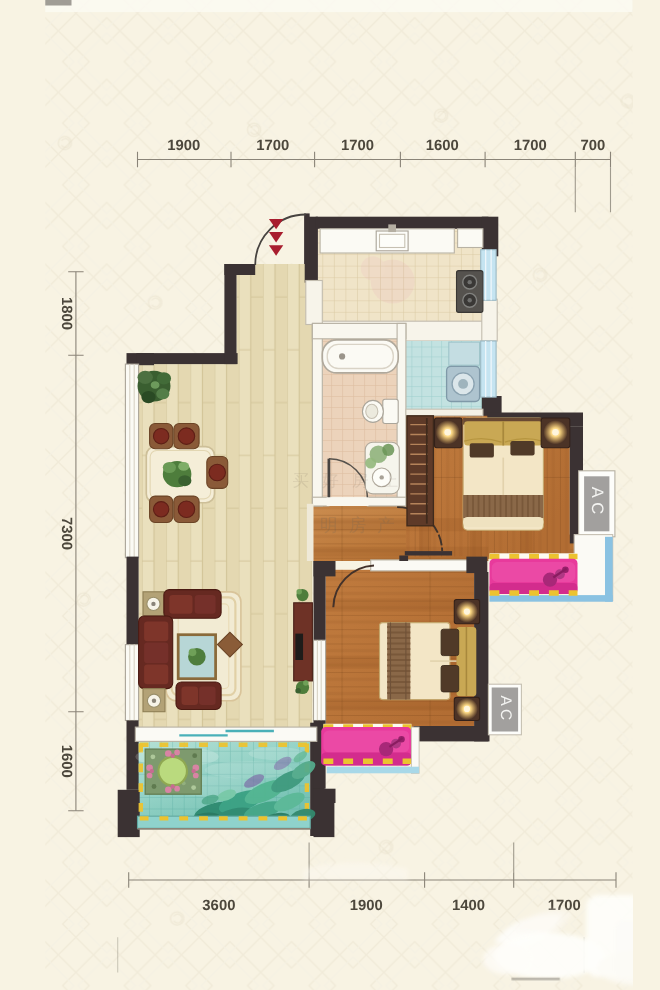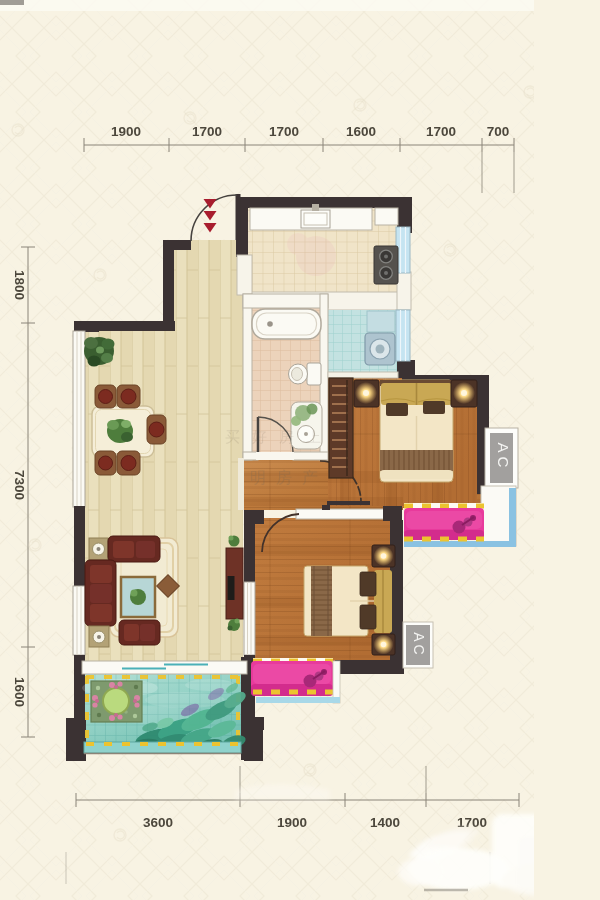--- a/index.html
+++ b/index.html
@@ -1,16 +1,16 @@
 <!DOCTYPE html>
 <html><head>
 <meta charset="utf-8">
 <style>
 html,body{margin:0;padding:0;background:#f8f3e3;}
-#stage{position:relative;width:534px;height:900px;overflow:hidden;font-family:"Liberation Sans",sans-serif;}
+#stage{position:relative;width:534px;height:900px;overflow:hidden;font-family:"Liberation Sans",sans-serif;margin-left:41px;}
 </style>
 </head>
 <body>
 <div id="stage">
 <svg width="600" height="900" viewBox="0 0 600 900" xmlns="http://www.w3.org/2000/svg">
 <defs>
 <pattern id="bgx" width="56" height="56" patternUnits="userSpaceOnUse">
   <rect width="56" height="56" fill="#f8f3e3"></rect>
   <path d="M-8,8 L48,64 M8,-8 L64,48 M-8,48 L48,-8 M8,64 L64,8" stroke="#f1ebd9" stroke-width="1.2" fill="none"></path>
   <path d="M-8,22 L34,64 M22,-8 L64,34 M-8,34 L34,-8 M22,64 L64,22" stroke="#f5f1e3" stroke-width="1" fill="none"></path>

